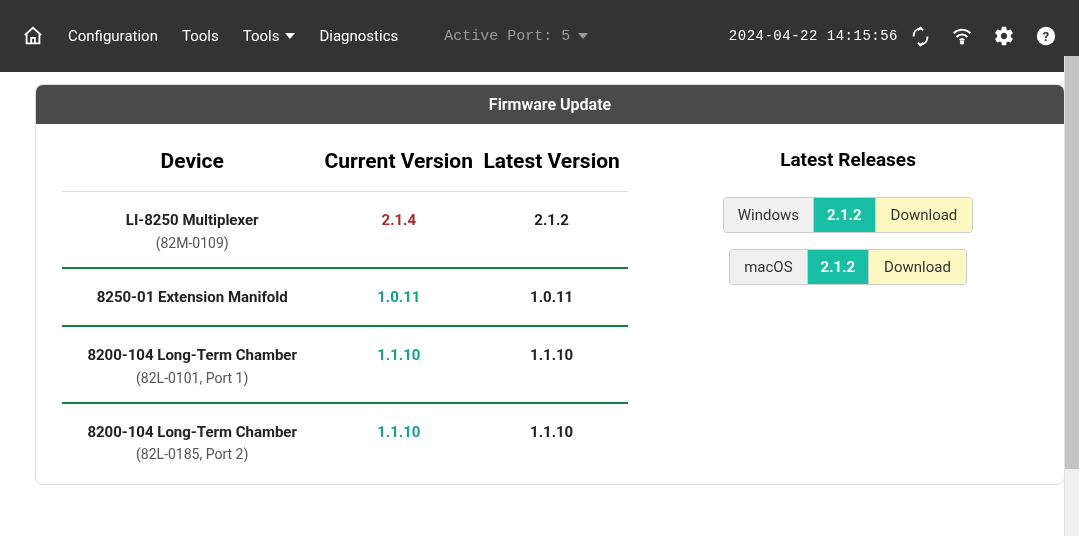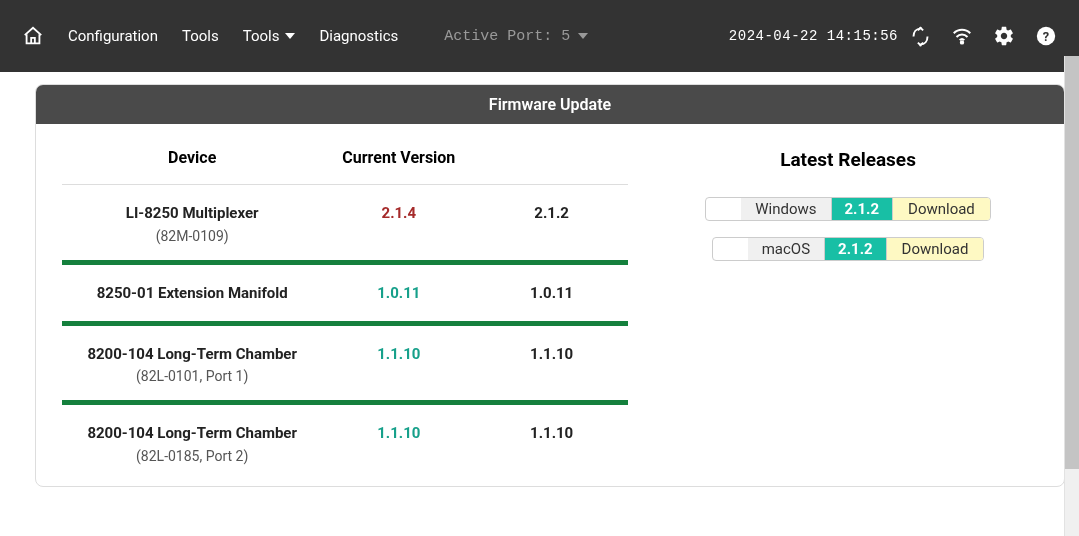--- a/index.html
+++ b/index.html
@@ -20,34 +20,34 @@
     .card { border: 1px solid #ddd; border-radius: 8px; overflow: hidden; background: #fff; margin-left: 21px; }
     .card-header { background: #4a4a4a; color: #fff; text-align: center; padding: 10px 12px; font-weight: 600; font-size: 16px; }
     .card-body { padding: 22px 26px 6px; display: flex; gap: 30px; }
     
     .device-table { flex: 0 0 58%; }
     .table-header { display: flex; border-bottom: 1px solid transparent; padding-bottom: 14px; }
     .col { text-align: center; }
     .col-device { flex: 0 0 46%; }
     .col-cur { flex: 0 0 27%; }
     .col-lat { flex: 0 0 27%; }
-    .th { font-weight: 700; font-size: 16px; line-height: 1.45; }
+    .th { font-weight: 700; font-size: 21px; line-height: 1.45; }
     
-    .device-row { display: flex; padding: 18px 0 16px; border-top: 5px solid #15803d; }
+    .device-row { display: flex; padding: 18px 0 16px; border-top: 2px solid #15803d; }
     .device-row:first-of-type { border-top: 1px solid #ddd; }
     .device-name { font-weight: 700; font-size: 15px; color: #222; line-height: 1.45; }
     .device-sub { color: #555; font-size: 14px; margin-top: 3px; }
     .ver-cell { font-weight: 700; font-size: 15px; color: #222; padding-top: 1px; }
     .ver-green { color: #16a08a; }
     .ver-red { color: #a52a2a; }
     
     .releases { flex: 1; padding-top: 2px; }
     .releases-title { font-weight: 700; font-size: 19px; text-align: center; margin-bottom: 26px; }
     .release-row { display: flex; justify-content: center; margin-bottom: 16px; }
-    .pill-group { display: inline-flex; border: 1px solid #ccc; border-radius: 4px; overflow: hidden; height: 24px; padding-left: 35px; }
+    .pill-group { display: inline-flex; border: 1px solid #ccc; border-radius: 4px; overflow: hidden; height: 36px; }
     .pill-os { background: #f0f0f0; padding: 7px 14px; font-size: 15px; color: #333; display: flex; align-items: center; border-right: 1px solid #ccc; }
     .pill-ver { background: #18bfa5; color: #fff; font-weight: 700; padding: 7px 13px; font-size: 15px; display: flex; align-items: center; border-right: 1px solid #ccc; }
     .pill-dl { background: #fef9c3; padding: 7px 15px; font-size: 15px; color: #333; cursor: pointer; display: flex; align-items: center; }
     
     .right-scrollbar { width: 15px; background: #f0f0f0; border-left: 1px solid #e2e2e2; position: fixed; right: 0; top: 56px; bottom: 0; }
     .scroll-thumb { background: #c4c4c4; width: 100%; height: 86%; border-radius: 0; position: absolute; top: 0; }
     
     svg { display: block; }
   </style>
 </head>
@@ -106,20 +106,21 @@
 <div class="content-area">
   <div class="main-left">
     <div class="card">
       <div class="card-header">Firmware Update</div>
       <div class="card-body">
 
         <div class="device-table">
           <div class="table-header">
             <div class="col col-device th">Device</div>
             <div class="col col-cur th">Current Version</div>
+            <div class="col col-lat th">Latest Version</div>
           </div>
           <div id="device-rows">
               <div class="device-row">
                 <div class="col col-device">
                   <div class="device-name">LI-8250 Multiplexer</div>
                   <div class="device-sub">(82M-0109)</div>
                 </div>
                 <div class="col col-cur ver-cell ver-red">2.1.4</div>
                 <div class="col col-lat ver-cell">2.1.2</div>
               </div>

